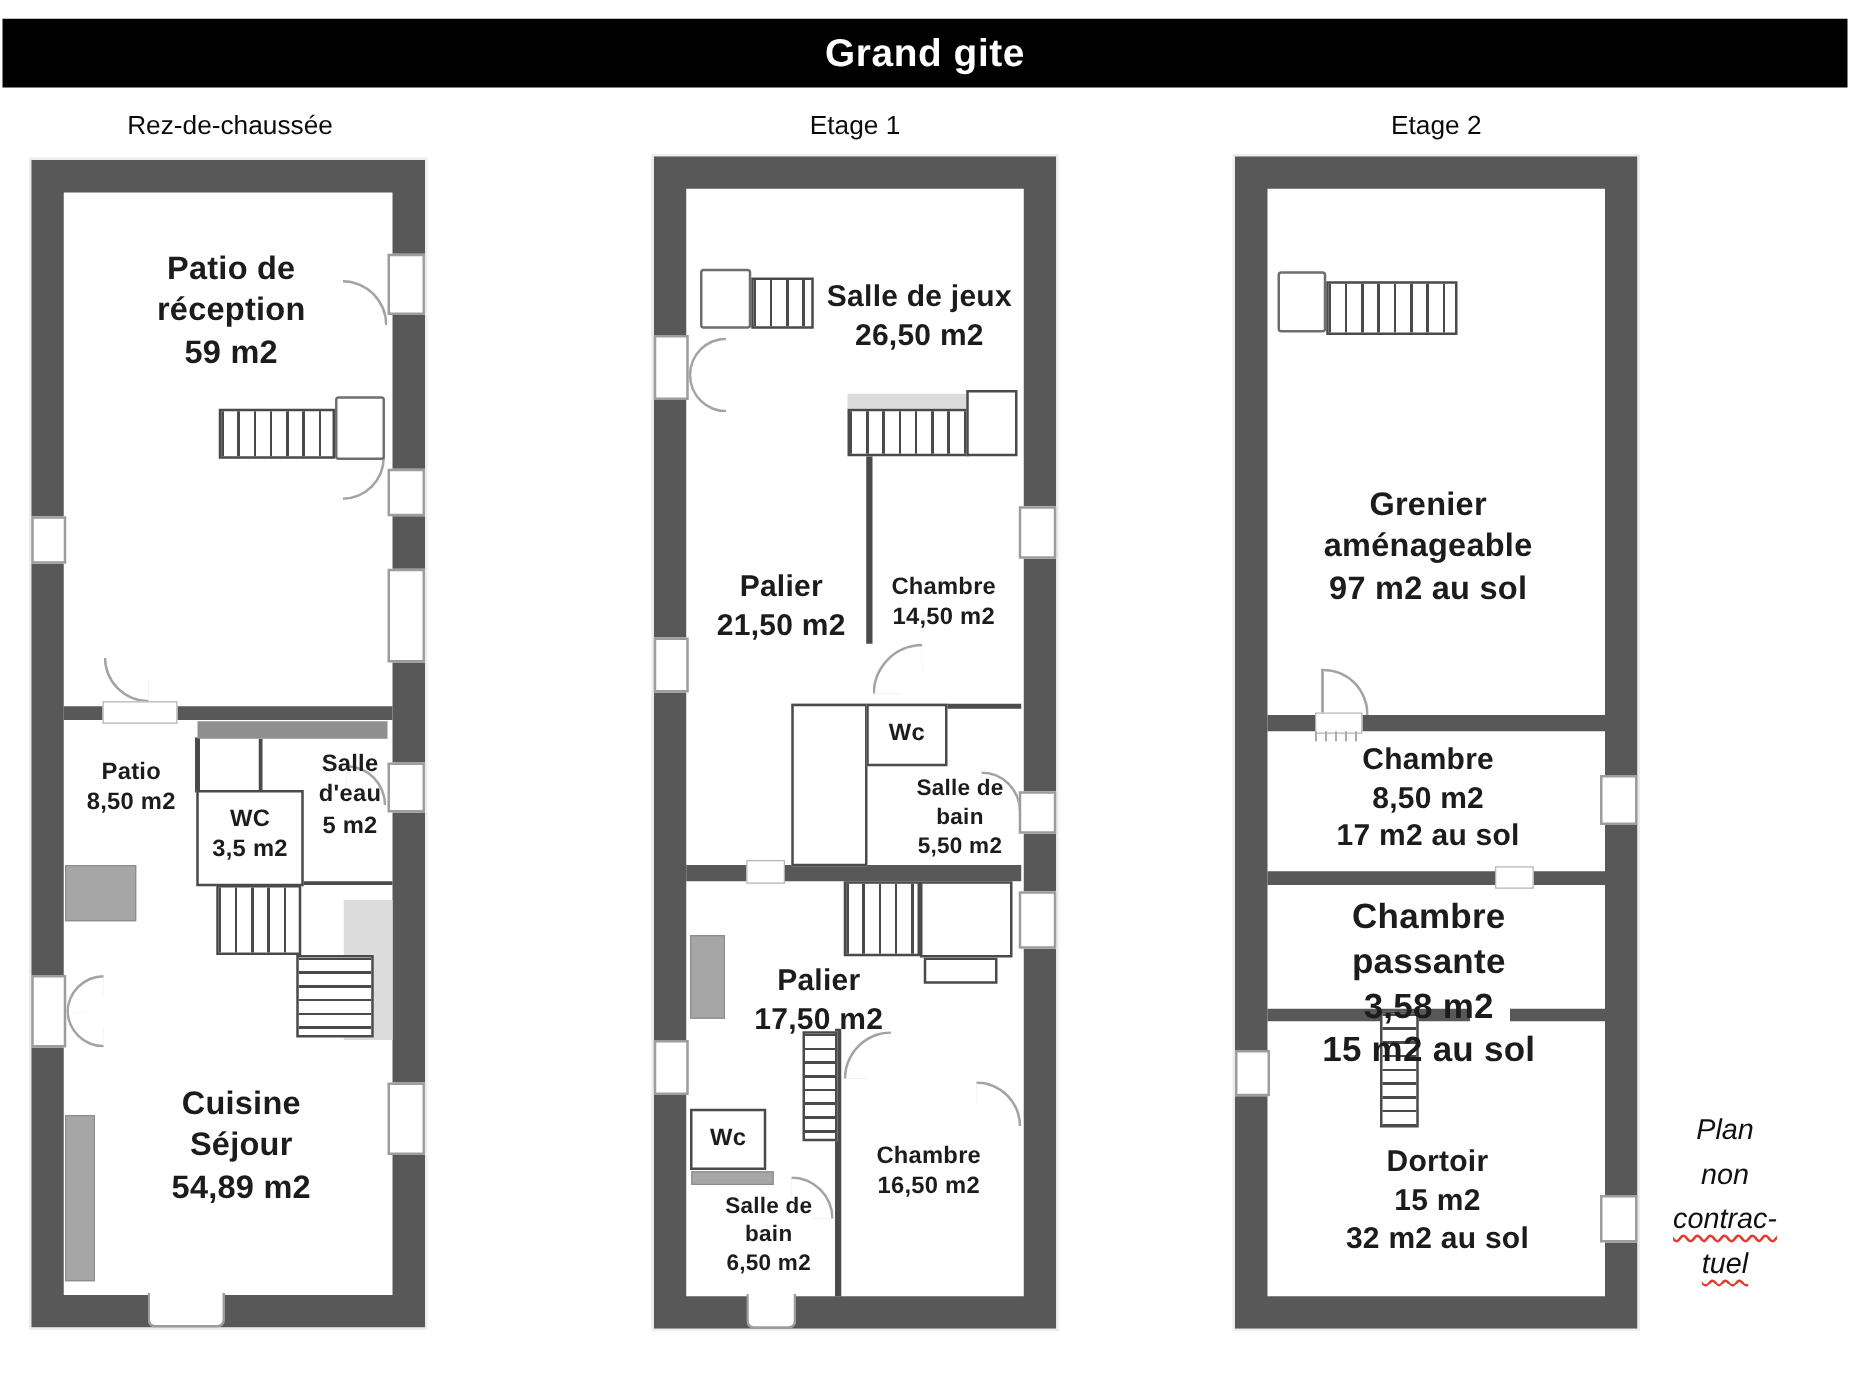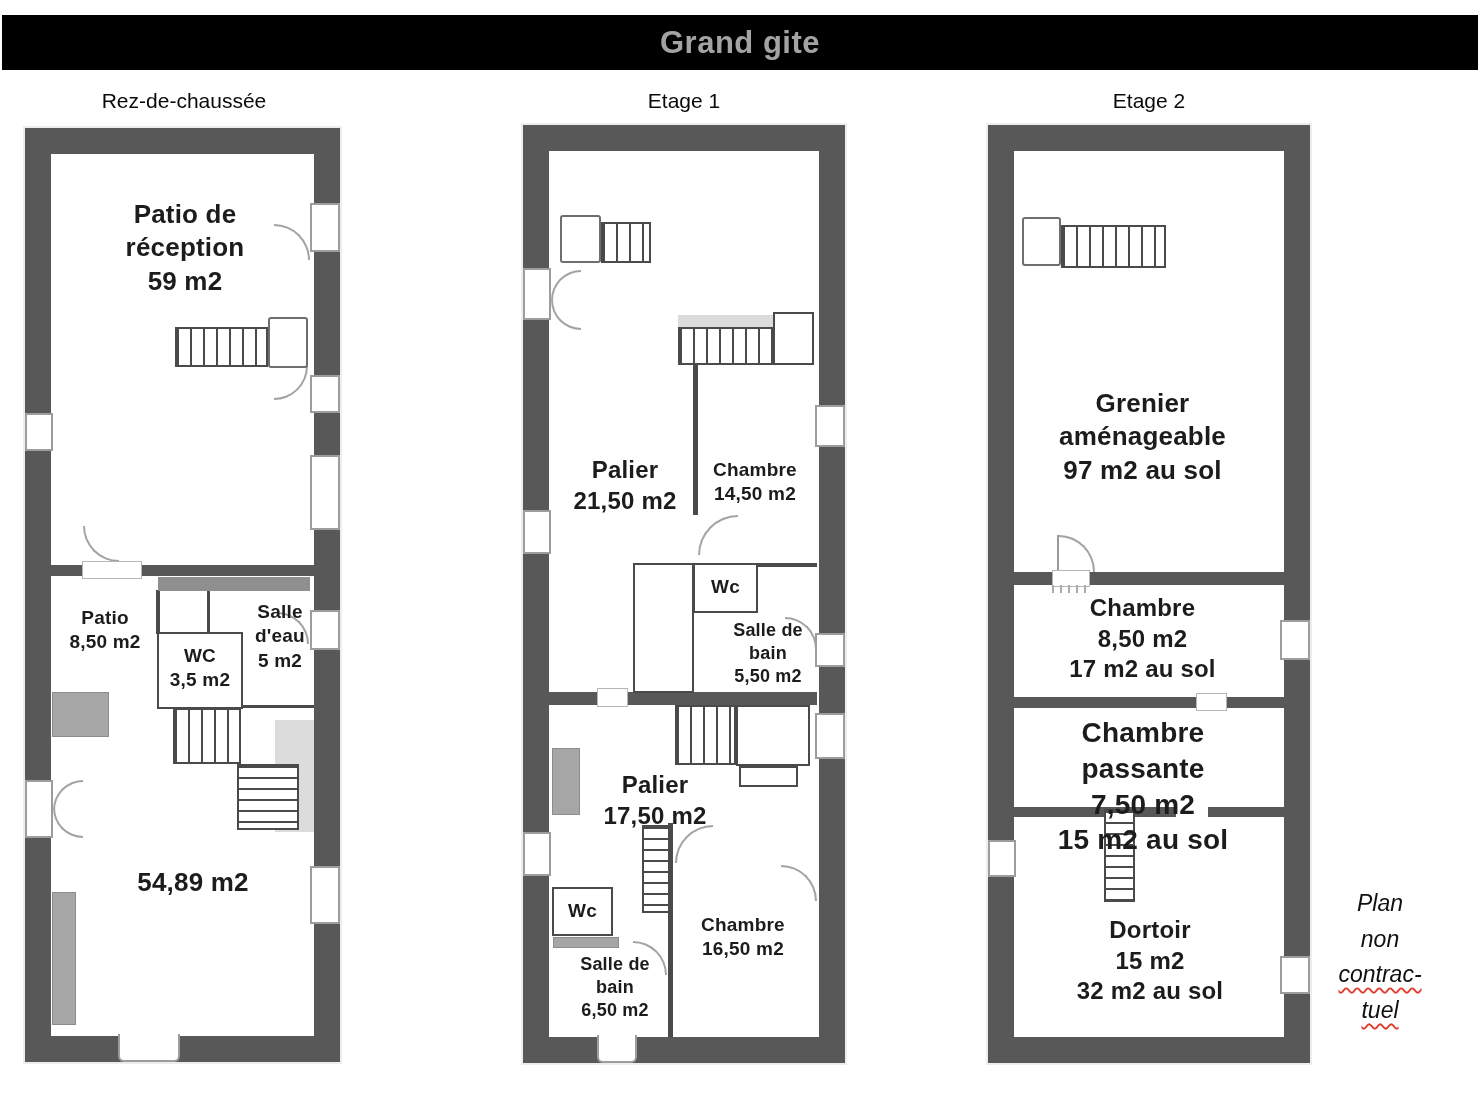--- a/index.html
+++ b/index.html
@@ -1,20 +1,20 @@
 <!DOCTYPE html>
 <html><head>
 <meta charset="utf-8">
 <style>
   html,body{margin:0;padding:0;background:#fff;}
   .page{position:relative;width:1480px;height:1106px;background:#ffffff;overflow:hidden;
         font-family:"Liberation Sans", sans-serif;}
   .titlebar{position:absolute;left:2px;top:15px;width:1476px;height:55px;background:#000;
             display:flex;align-items:center;justify-content:center;}
-  .titlebar span{color:#a3a3a3;font-size:31px;font-weight:600;letter-spacing:.5px;}
+  .titlebar span{color:#ffffff;font-size:31px;font-weight:600;letter-spacing:.5px;}
   .floor-label{position:absolute;top:88px;height:26px;font-size:21px;font-weight:500;color:#0a0a0a;
                display:flex;align-items:center;justify-content:center;}
   .plan{position:absolute;background:#585858;outline:2px solid #ededed;}
   .inner{position:absolute;background:#fff;z-index:0;}
   .iwall{position:absolute;background:#585858;z-index:1;}
   .twall{position:absolute;background:#4a4a4a;z-index:1;}
   .win{position:absolute;background:#fff;border:2px solid #9d9d9d;box-sizing:border-box;z-index:4;}
   .opening{position:absolute;background:#fff;border:1px solid #b5b5b5;box-sizing:border-box;z-index:4;}
   .door-bottom{position:absolute;background:#fff;border:2px solid #9d9d9d;border-top:none;
                border-radius:0 0 6px 6px;box-sizing:border-box;z-index:4;}
@@ -101,20 +101,21 @@
     </div>
     <div class="room-label fs19" style="left:132px;top:516px;width:86px;">
       <span>WC</span>
       <span>3,5 m2</span>
     </div>
     <div class="room-label fs19" style="left:222px;top:472px;width:66px;">
       <span>Salle d'eau</span>
       <span>5 m2</span>
     </div>
     <div class="room-label fs26" style="left:82px;top:738px;width:172px;">
+      <span>Cuisine Séjour</span>
       <span>54,89 m2</span>
     </div>
   </section>
 
   <section class="plan" style="left:523px;top:125px;width:322px;height:938px;">
     <div class="inner" style="left:26px;top:26px;width:270px;height:886px;"></div>
 
     <div class="box lt" style="left:37px;top:90px;width:41px;height:48px;"></div>
     <div class="stairs-v" style="left:78px;top:97px;width:50px;height:41px;"></div>
 
@@ -151,20 +152,24 @@
     <div class="win" style="left:0px;top:143px;width:28px;height:52px;"></div>
     <div class="arc tl" style="left:28px;top:145px;width:30px;height:30px;"></div>
     <div class="arc bl" style="left:28px;top:175px;width:30px;height:30px;"></div>
     <div class="win" style="left:0px;top:385px;width:28px;height:44px;"></div>
     <div class="win" style="left:0px;top:707px;width:28px;height:44px;"></div>
     <div class="win" style="left:292px;top:280px;width:30px;height:42px;"></div>
     <div class="win" style="left:292px;top:508px;width:30px;height:34px;"></div>
     <div class="win" style="left:292px;top:588px;width:30px;height:46px;"></div>
     <div class="door-bottom" style="left:74px;top:910px;width:40px;height:28px;"></div>
 
+    <div class="room-label fs24" style="left:130px;top:98px;width:165px;">
+      <span>Salle de jeux</span>
+      <span>26,50 m2</span>
+    </div>
     <div class="room-label fs24" style="left:32px;top:330px;width:140px;">
       <span>Palier</span>
       <span>21,50 m2</span>
     </div>
     <div class="room-label fs19" style="left:172px;top:333px;width:120px;">
       <span>Chambre</span>
       <span>14,50 m2</span>
     </div>
     <div class="room-label fs19" style="left:170px;top:450px;width:65px;">
       <span>Wc</span>
@@ -218,21 +223,21 @@
       <span>Grenier aménageable</span>
       <span>97 m2 au sol</span>
     </div>
     <div class="room-label fs24" style="left:62px;top:468px;width:185px;">
       <span>Chambre</span>
       <span>8,50 m2</span>
       <span>17 m2 au sol</span>
     </div>
     <div class="room-label fs22" style="left:30px;top:590px;width:250px;">
       <span>Chambre passante</span>
-      <span>7,50 m2</span>
+      <span>3,58 m2</span>
       <span>15 m2 au sol</span>
     </div>
     <div class="room-label fs24" style="left:72px;top:790px;width:180px;">
       <span>Dortoir</span>
       <span>15 m2</span>
       <span>32 m2 au sol</span>
     </div>
   </section>
 
   <div class="note">

